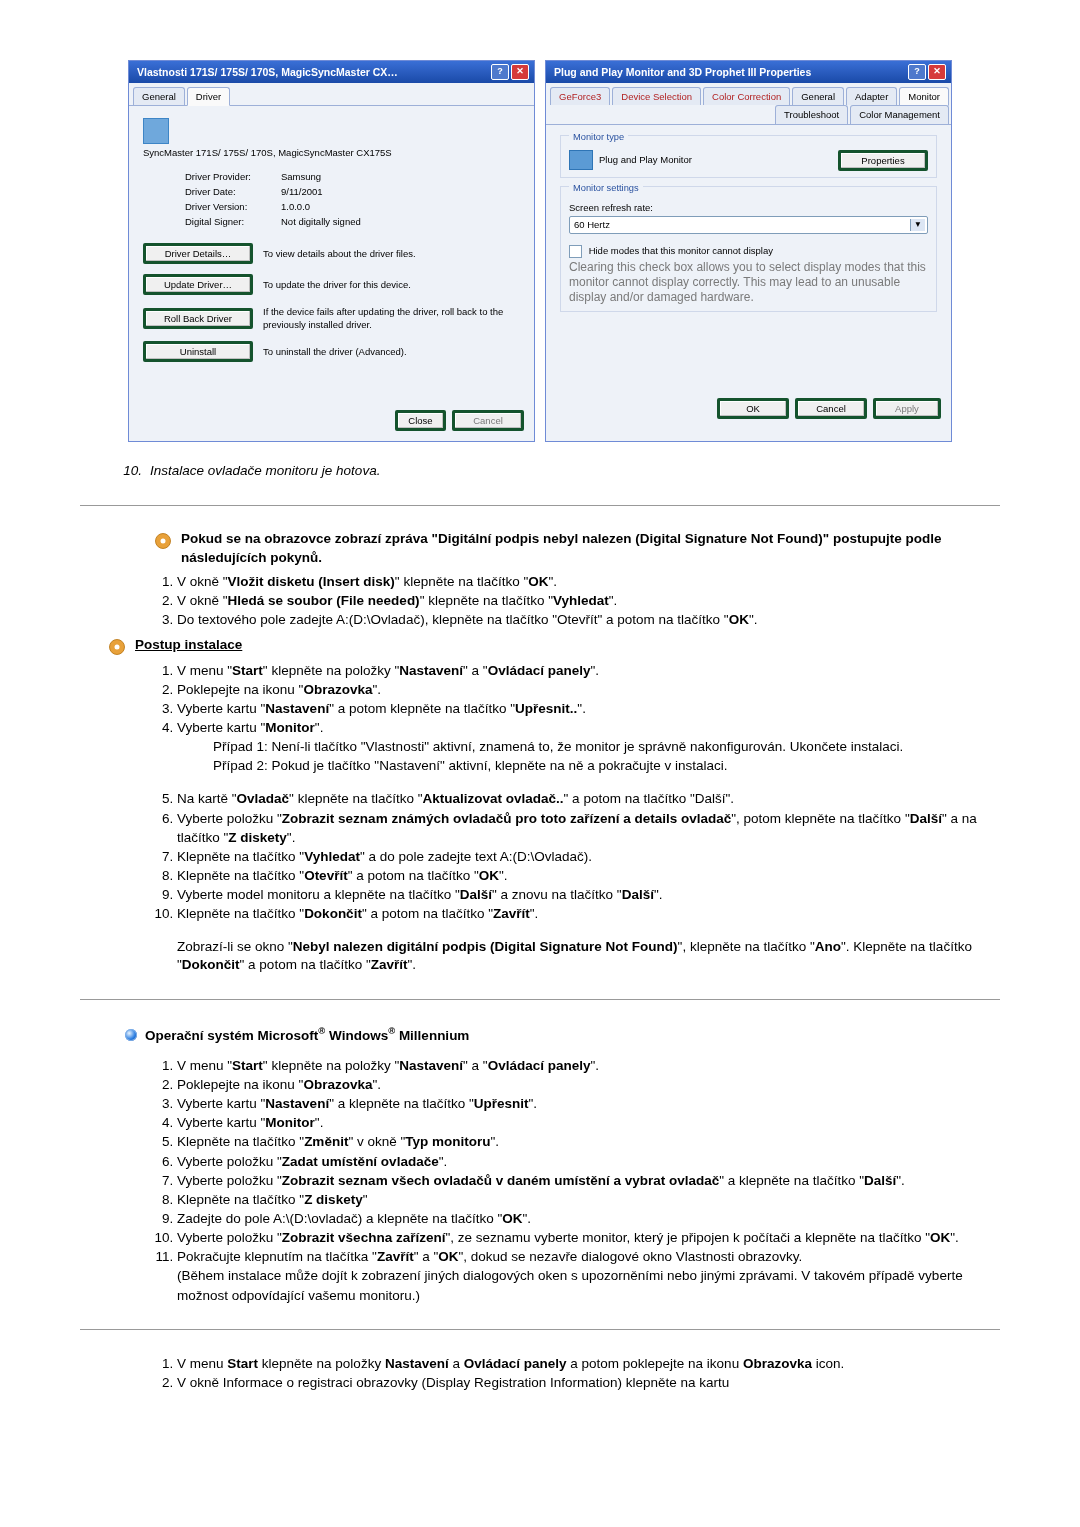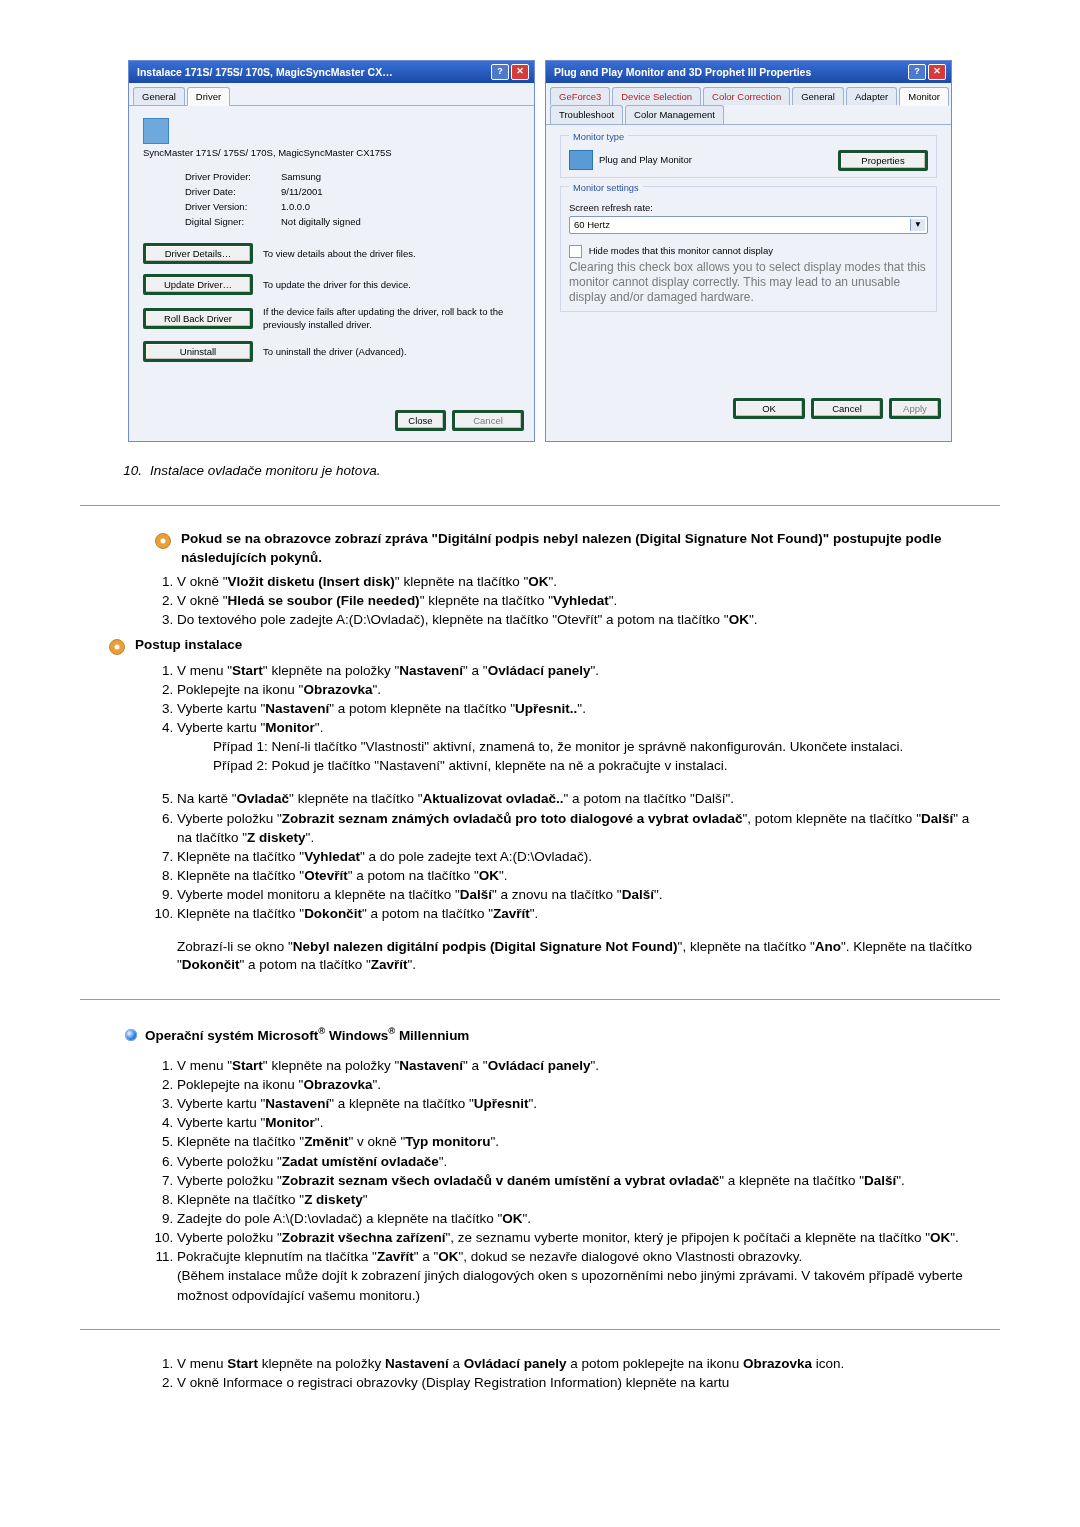--- a/index.html
+++ b/index.html
@@ -223,21 +223,21 @@
 </style>
 </head>
 <body>
 
 <div class="page">
 
   <div class="shots">
 
     <div class="dialog">
       <div class="titlebar">
-        <span>Instalace 171S/ 175S/ 170S, MagicSyncMaster CX…</span>
+        <span>Vlastnosti 171S/ 175S/ 170S, MagicSyncMaster CX…</span>
         <span class="tbtns">
           <span class="tbtn q">?</span>
           <span class="tbtn">✕</span>
         </span>
       </div>
       <div class="tabrow">
         <div class="tab">General</div>
         <div class="tab active">Driver</div>
       </div>
       <div class="body">
@@ -281,21 +281,21 @@
     </div>
 
     <div class="dialog">
       <div class="titlebar">
         <span>Plug and Play Monitor and 3D Prophet III Properties</span>
         <span class="tbtns">
           <span class="tbtn q">?</span>
           <span class="tbtn">✕</span>
         </span>
       </div>
-      <div class="tabrow" style="flex-wrap:wrap;">
+      <div class="tabrow" style="flex-wrap:wrap;justify-content:flex-end;">
         <div class="tab" style="color:#b22222;">GeForce3</div>
         <div class="tab" style="color:#b22222;">Device Selection</div>
         <div class="tab" style="color:#b22222;">Color Correction</div>
         <div class="tab">General</div>
         <div class="tab">Adapter</div>
         <div class="tab active">Monitor</div>
         <div class="tab">Troubleshoot</div>
         <div class="tab">Color Management</div>
       </div>
       <div class="body" style="padding-bottom:70px;">
@@ -318,21 +318,21 @@
               <span class="chk"></span>
               <span>Hide modes that this monitor cannot display</span>
             </div>
             <div class="graytxt" style="margin-top:2px; font-size:12px; line-height:1.25;">Clearing this check box allows you to select display modes that this monitor cannot display correctly. This may lead to an unusable display and/or damaged hardware.</div>
           </div>
         </div>
       </div>
       <div class="bottomarea">
         <button class="btnw" style="width:72px;">OK</button>
         <button class="btnw" style="width:72px;">Cancel</button>
-        <button class="btnw graytxt" style="width:52px;">Apply</button>
+        <button class="btnw graytxt" style="width:68px;">Apply</button>
       </div>
     </div>
   </div>
 
   <div class="num10">
     <span class="n">10.</span>
     <span>Instalace ovladače monitoru je hotova.</span>
   </div>
 
   <hr>
@@ -347,41 +347,41 @@
           </svg>
       </span>
       <span class="txt"><b>Pokud se na obrazovce zobrazí zpráva "Digitální podpis nebyl nalezen (Digital Signature Not Found)" postupujte podle následujících pokynů.</b></span>
     </div>
     <ol>
       <li><span>V okně "</span><b>Vložit disketu (Insert disk)</b><span>" klepněte na tlačítko "</span><b>OK</b><span>".</span></li>
       <li><span>V okně "</span><b>Hledá se soubor (File needed)</b><span>" klepněte na tlačítko "</span><b>Vyhledat</b><span>".</span></li>
       <li><span>Do textového pole zadejte A:(D:\Ovladač), klepněte na tlačítko "Otevřít" a potom na tlačítko "</span><b>OK</b><span>".</span></li>
     </ol>
 
-    <div class="iconrow" style="margin-top:6px; margin-left:-28px;">
+    <div class="iconrow" style="margin-top:6px; margin-left:-28px;text-decoration:underline;">
       <span class="cog-icon">
         <svg viewBox="0 0 24 24" width="20" height="20">
             <circle cx="12" cy="12" r="9" fill="#e8a13a" stroke="#b97510"></circle>
             <circle cx="12" cy="12" r="3" fill="#fff"></circle>
           </svg>
       </span>
       <b>Postup instalace</b>
     </div>
     <ol>
       <li><span>V menu "</span><b>Start</b><span>" klepněte na položky "</span><b>Nastavení</b><span>" a "</span><b>Ovládací panely</b><span>".</span></li>
       <li><span>Poklepejte na ikonu "</span><b>Obrazovka</b><span>".</span></li>
       <li><span>Vyberte kartu "</span><b>Nastavení</b><span>" a potom klepněte na tlačítko "</span><b>Upřesnit..</b><span>".</span></li>
       <li><span>Vyberte kartu "</span><b>Monitor</b><span>".</span>
         <div class="subindent">Případ 1: Není-li tlačítko "Vlastnosti" aktivní, znamená to, že monitor je správně nakonfigurován. Ukončete instalaci.</div>
         <div class="subindent">Případ 2: Pokud je tlačítko "Nastavení" aktivní, klepněte na ně a pokračujte v instalaci.</div>
       </li>
     </ol>
     <ol start="5" style="margin-top:14px;">
       <li><span>Na kartě "</span><b>Ovladač</b><span>" klepněte na tlačítko "</span><b>Aktualizovat ovladač..</b><span>" a potom na tlačítko "Další".</span></li>
-      <li><span>Vyberte položku "</span><b>Zobrazit seznam známých ovladačů pro toto dialogové a vybrat ovladač</b><span>", potom klepněte na tlačítko "</span><b>Další</b><span>" a na tlačítko "</span><b>Z diskety</b><span>".</span></li>
+      <li><span>Vyberte položku "</span><b>Zobrazit seznam známých ovladačů pro toto zařízení a details ovladač</b><span>", potom klepněte na tlačítko "</span><b>Další</b><span>" a na tlačítko "</span><b>Z diskety</b><span>".</span></li>
       <li><span>Klepněte na tlačítko "</span><b>Vyhledat</b><span>" a do pole zadejte text A:(D:\Ovladač).</span></li>
       <li><span>Klepněte na tlačítko "</span><b>Otevřít</b><span>" a potom na tlačítko "</span><b>OK</b><span>".</span></li>
       <li><span>Vyberte model monitoru a klepněte na tlačítko "</span><b>Další</b><span>" a znovu na tlačítko "</span><b>Další</b><span>".</span></li>
       <li><span>Klepněte na tlačítko "</span><b>Dokončit</b><span>" a potom na tlačítko "</span><b>Zavřít</b><span>".</span></li>
     </ol>
     <div style="margin:14px 0 0 42px;">
       <span>Zobrazí-li se okno "</span><b>Nebyl nalezen digitální podpis (Digital Signature Not Found)</b><span>", klepněte na tlačítko "</span><b>Ano</b><span>". Klepněte na tlačítko "</span><b>Dokončit</b><span>" a potom na tlačítko "</span><b>Zavřít</b><span>".</span>
     </div>
   </div>
 

